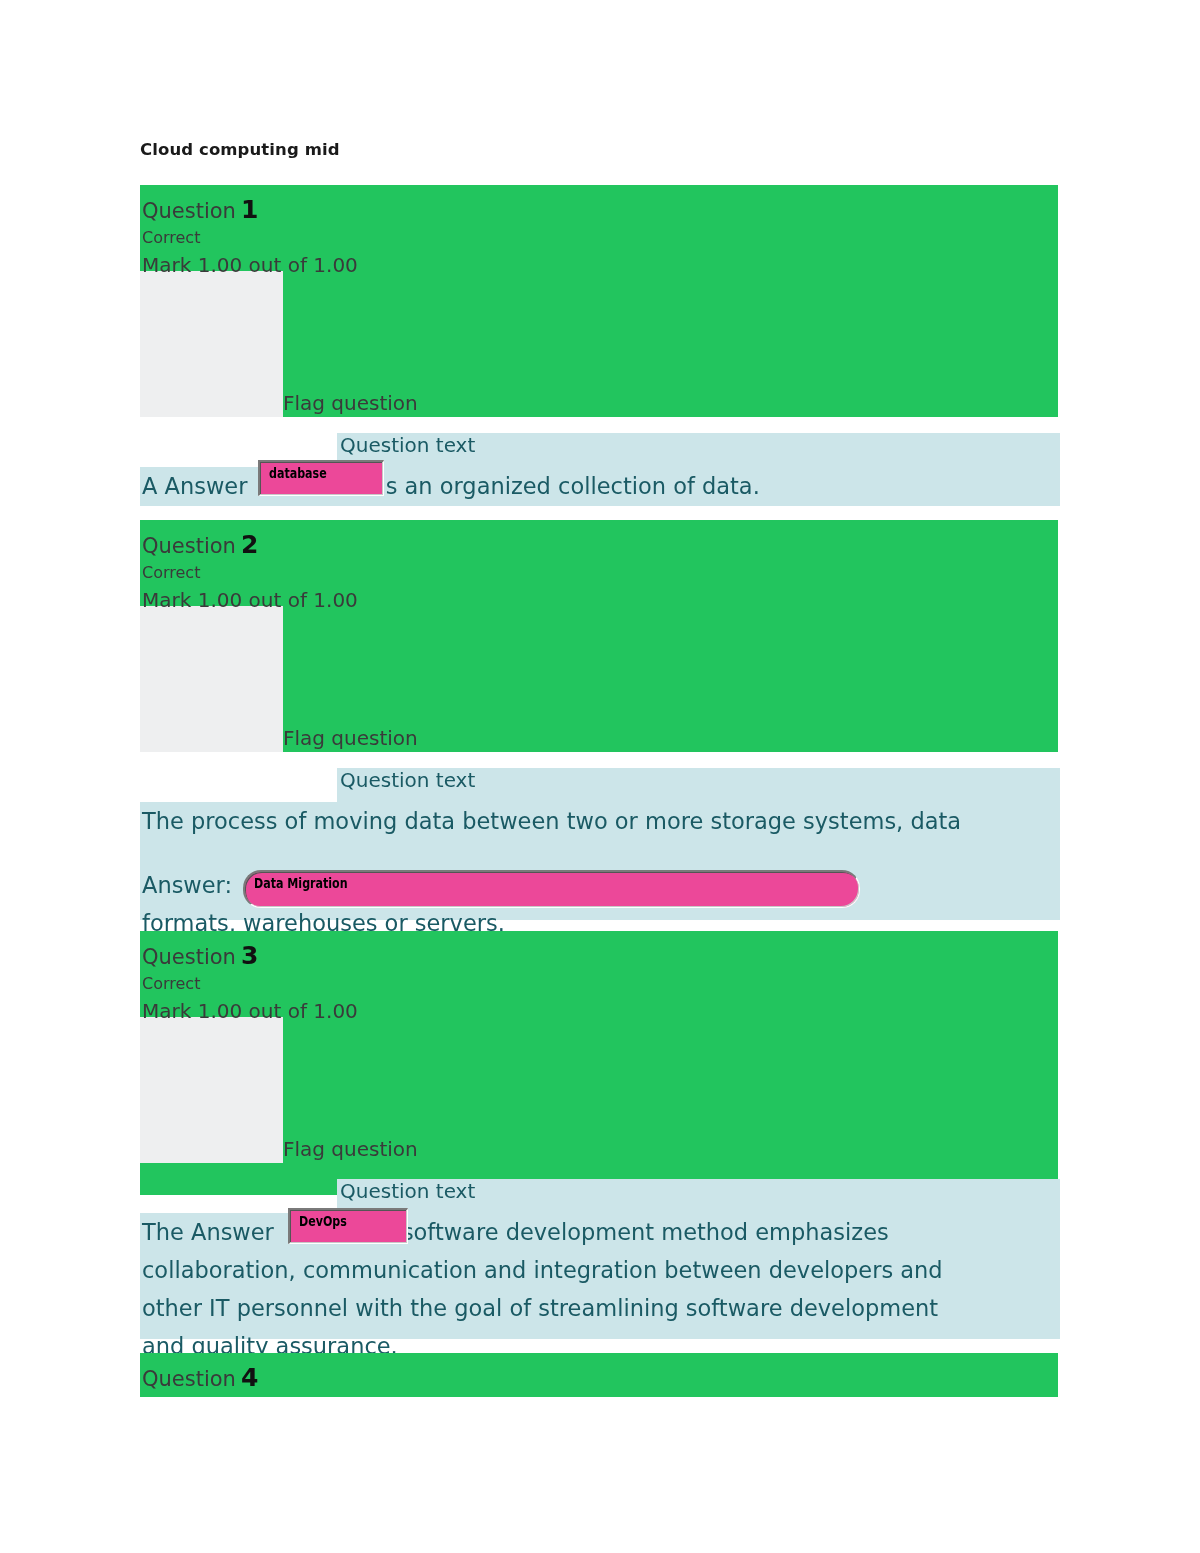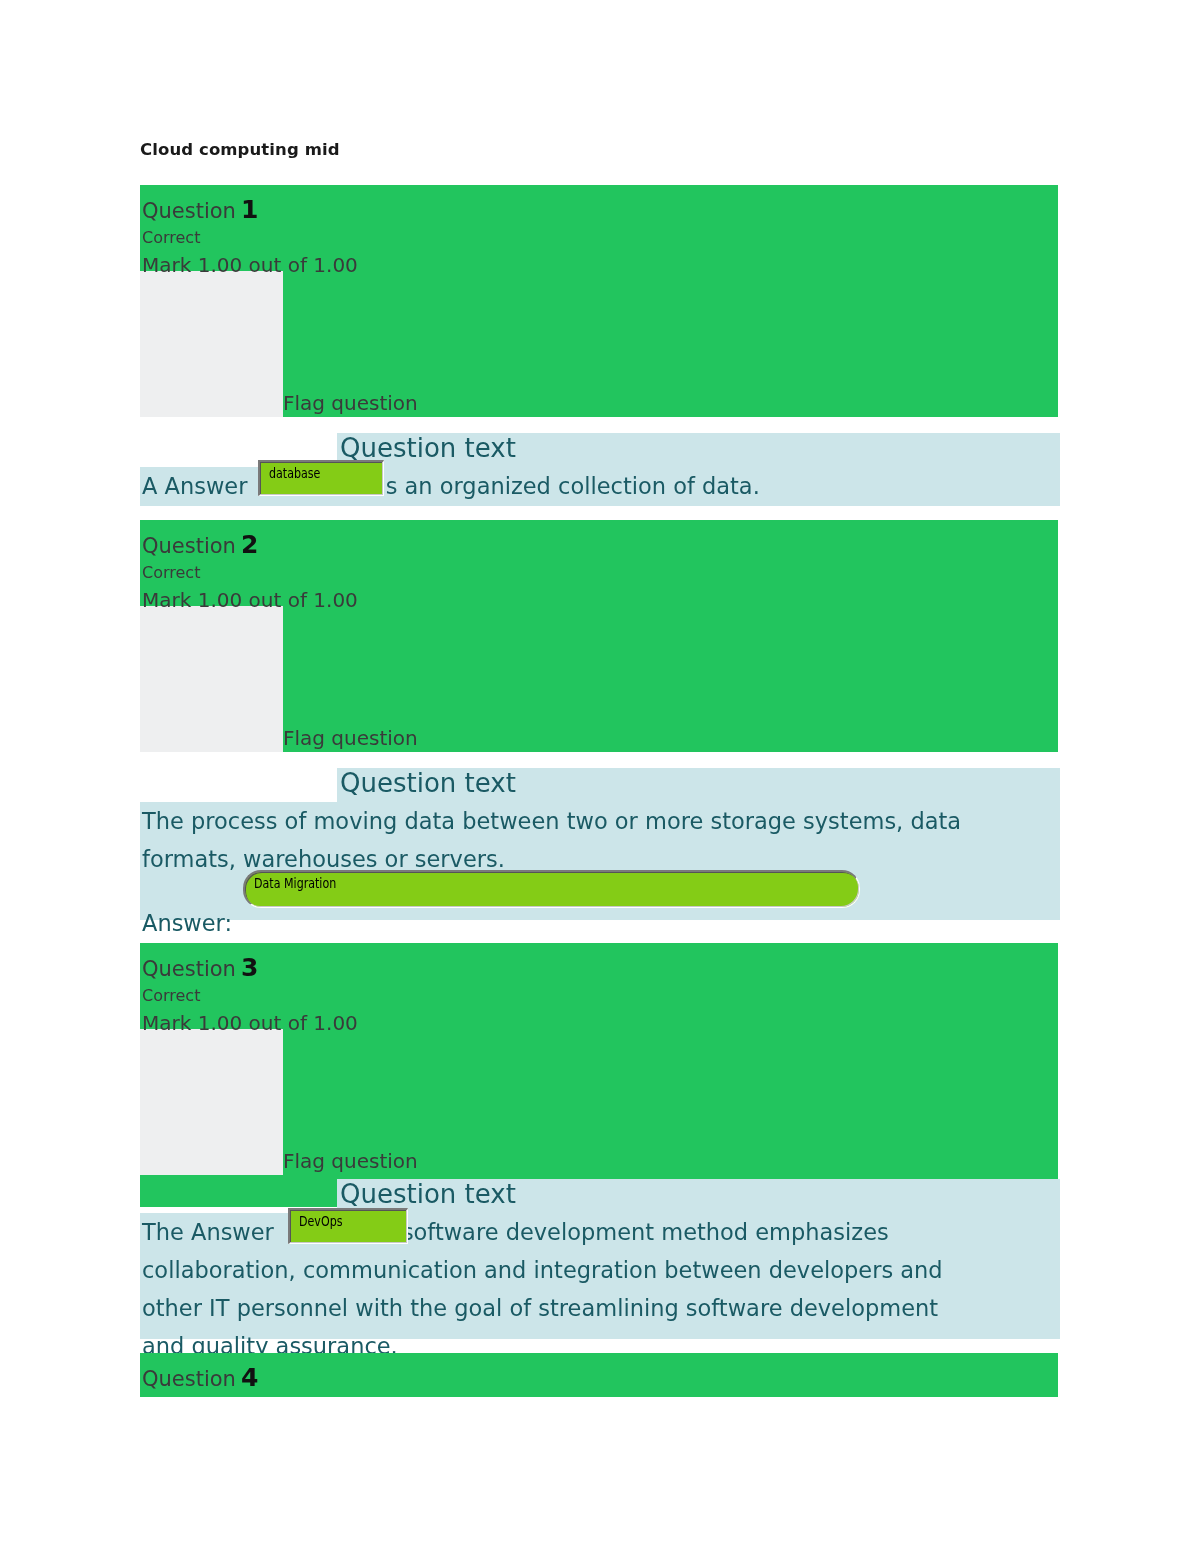--- a/index.html
+++ b/index.html
@@ -85,21 +85,21 @@
     color: #3a3a3a;
     white-space: nowrap;
   }
 
   
   .qtext-heading {
     position: absolute;
     left: 337px;
     width: 723px;
     background: #cce5e9;
-    font-size: 26px;
+    font-size: 20px;
     color: #1a5a64;
     padding-left: 3px;
     white-space: nowrap;
   }
   .qtext-body {
     position: absolute;
     left: 140px;
     width: 920px;
     background: #cce5e9;
     font-size: 22.5px;
@@ -110,26 +110,27 @@
 
   
   .inline-slot {
     display: inline-block;
     vertical-align: baseline;
   }
 
   
   .answer-box {
     position: absolute;
-    background: #84cc16;
+    background: #ec4899;
     border-top: 2px solid #7a7a7a;
     border-left: 2px solid #7a7a7a;
     border-right: 1px solid #ffffff;
     border-bottom: 1px solid #ffffff;
     box-shadow: inset -1px -1px 0 #c8c8c8, inset 1px 1px 0 #555555;
+    font-weight: bold;
   }
   .answer-box .val {
     position: absolute;
     left: 9px;
     top: 3px;
     font-size: 14px;
     color: #000000;
     font-family: "DejaVu Sans Condensed", "Liberation Sans Narrow", "DejaVu Sans", sans-serif;
     white-space: nowrap;
     transform: scaleX(0.88);
@@ -167,28 +168,28 @@
       <span>Question</span><b>2</b>
     </div>
     <div class="qstate">Correct</div>
     <div class="qmark">Mark 1.00 out of 1.00</div>
     <div class="flag" style="top:206px;">Flag question</div>
   </div>
 
   <div class="qtext-heading" style="top:768px; height:34px;">Question text</div>
   <div class="qtext-body" style="top:802px; height:118px;">
     <div>The process of moving data between two or more storage systems, data</div>
+    <div style="margin-top:26px;">Answer:</div>
     <div>formats, warehouses or servers.</div>
-    <div style="margin-top:26px;">Answer:</div>
   </div>
   <div class="answer-box" style="left:243px; top:870px; width:617px; height:38px;border-radius:18px;">
     <span class="val">Data Migration</span>
   </div>
 
-  <div class="q-header" style="top:931px; height:264px;margin-top:12px;">
+  <div class="q-header" style="top:931px; height:264px;">
     <div class="inner-pane" style="top:86px; height:146px;"></div>
     <div class="qnum">
       <span>Question</span><b>3</b>
     </div>
     <div class="qstate">Correct</div>
     <div class="qmark">Mark 1.00 out of 1.00</div>
     <div class="flag" style="top:206px;">Flag question</div>
   </div>
 
   <div class="qtext-heading" style="top:1179px; height:34px;">Question text</div>

